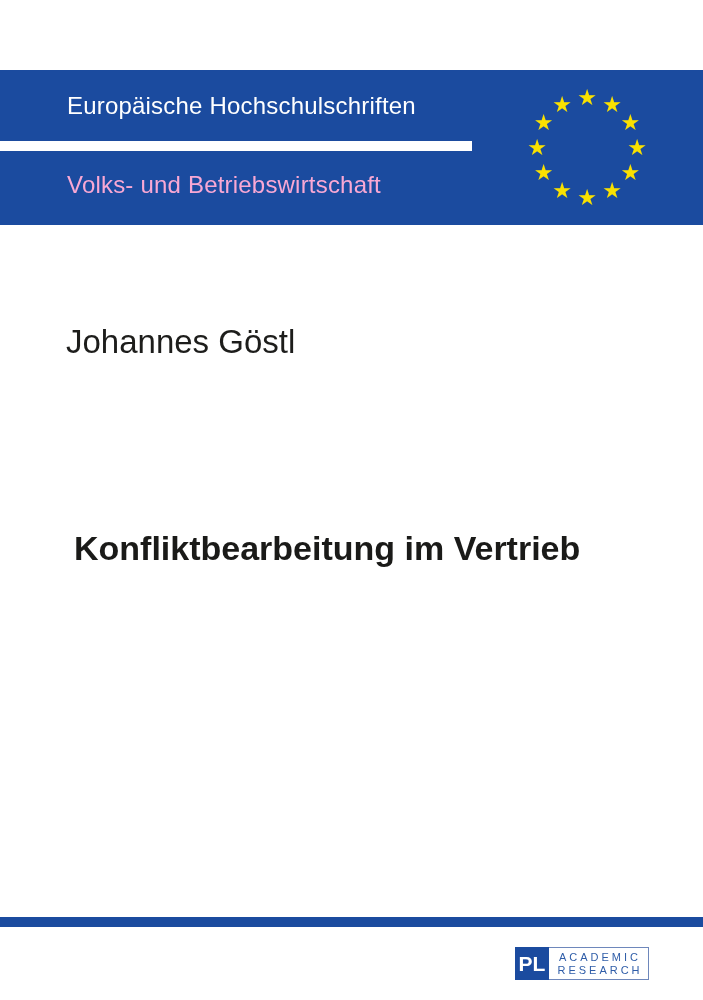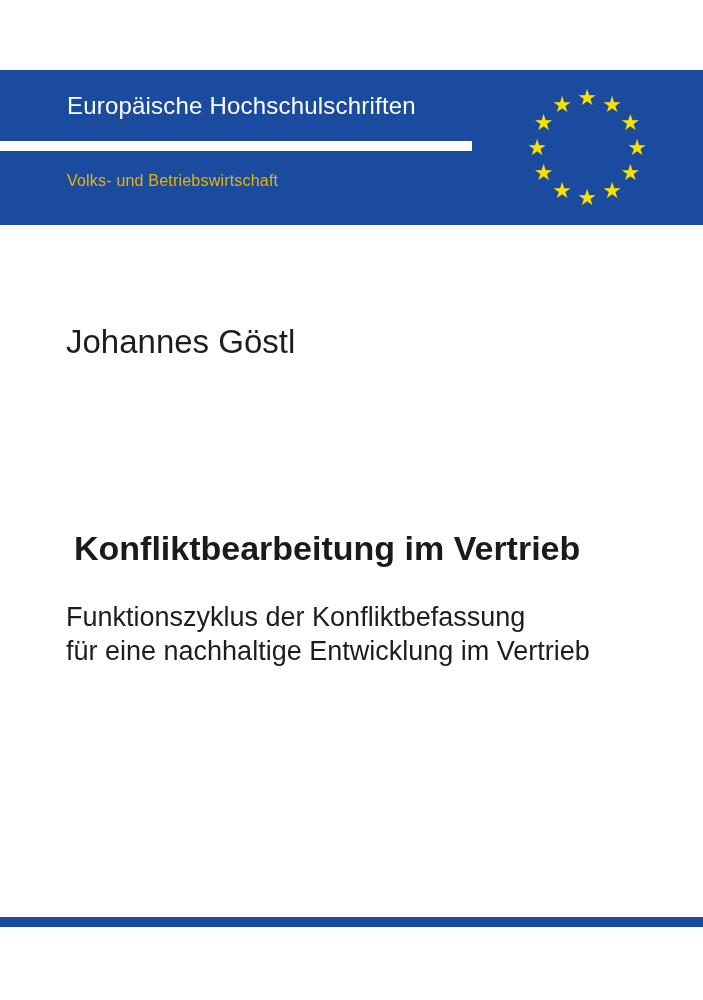--- a/index.html
+++ b/index.html
@@ -40,22 +40,22 @@
     left: 0;
     top: 71px;
     width: 472px;
     height: 10px;
     background: #ffffff;
   }
   .banner-series-field {
     position: absolute;
     left: 67px;
     top: 103px;
-    color: #eab308;
-    font-size: 16px;
+    color: #f9a8d4;
+    font-size: 24px;
     line-height: 1;
     letter-spacing: 0.2px;
     white-space: nowrap;
   }
   .eu-stars {
     position: absolute;
     left: 0;
     top: 0;
     width: 703px;
     height: 155px;
@@ -168,21 +168,24 @@
         <span class="eu-star" style="left: 537px; top: 78px; color: rgb(250, 225, 0);">★</span>
         <span class="eu-star" style="left: 543.7px; top: 53px; color: rgb(250, 225, 0);">★</span>
         <span class="eu-star" style="left: 562px; top: 34.7px; color: rgb(250, 225, 0);">★</span>
       </div>
   </div>
 
   <div class="author">Johannes Göstl</div>
 
   <div class="book-title">Konfliktbearbeitung im Vertrieb</div>
 
-  <div class="book-subtitle">
-    <div>Funktionszyklus der Konfliktbefassung</div>
-    <div>für eine nachhaltige Entwicklung im Vertrieb</div>
-  </div>
 
   <div class="bottom-rule" style="background: rgb(27, 75, 159);"></div>
 
+  <div class="publisher-logo">
+    <div class="pl-monogram" style="background: rgb(27, 75, 159);">PL</div>
+    <div class="pl-wordmark" style="color: rgb(47, 93, 168);">
+      <span>ACADEMIC</span>
+      <span>RESEARCH</span>
+    </div>
+  </div>
 
 </div>
 
 </body></html>

